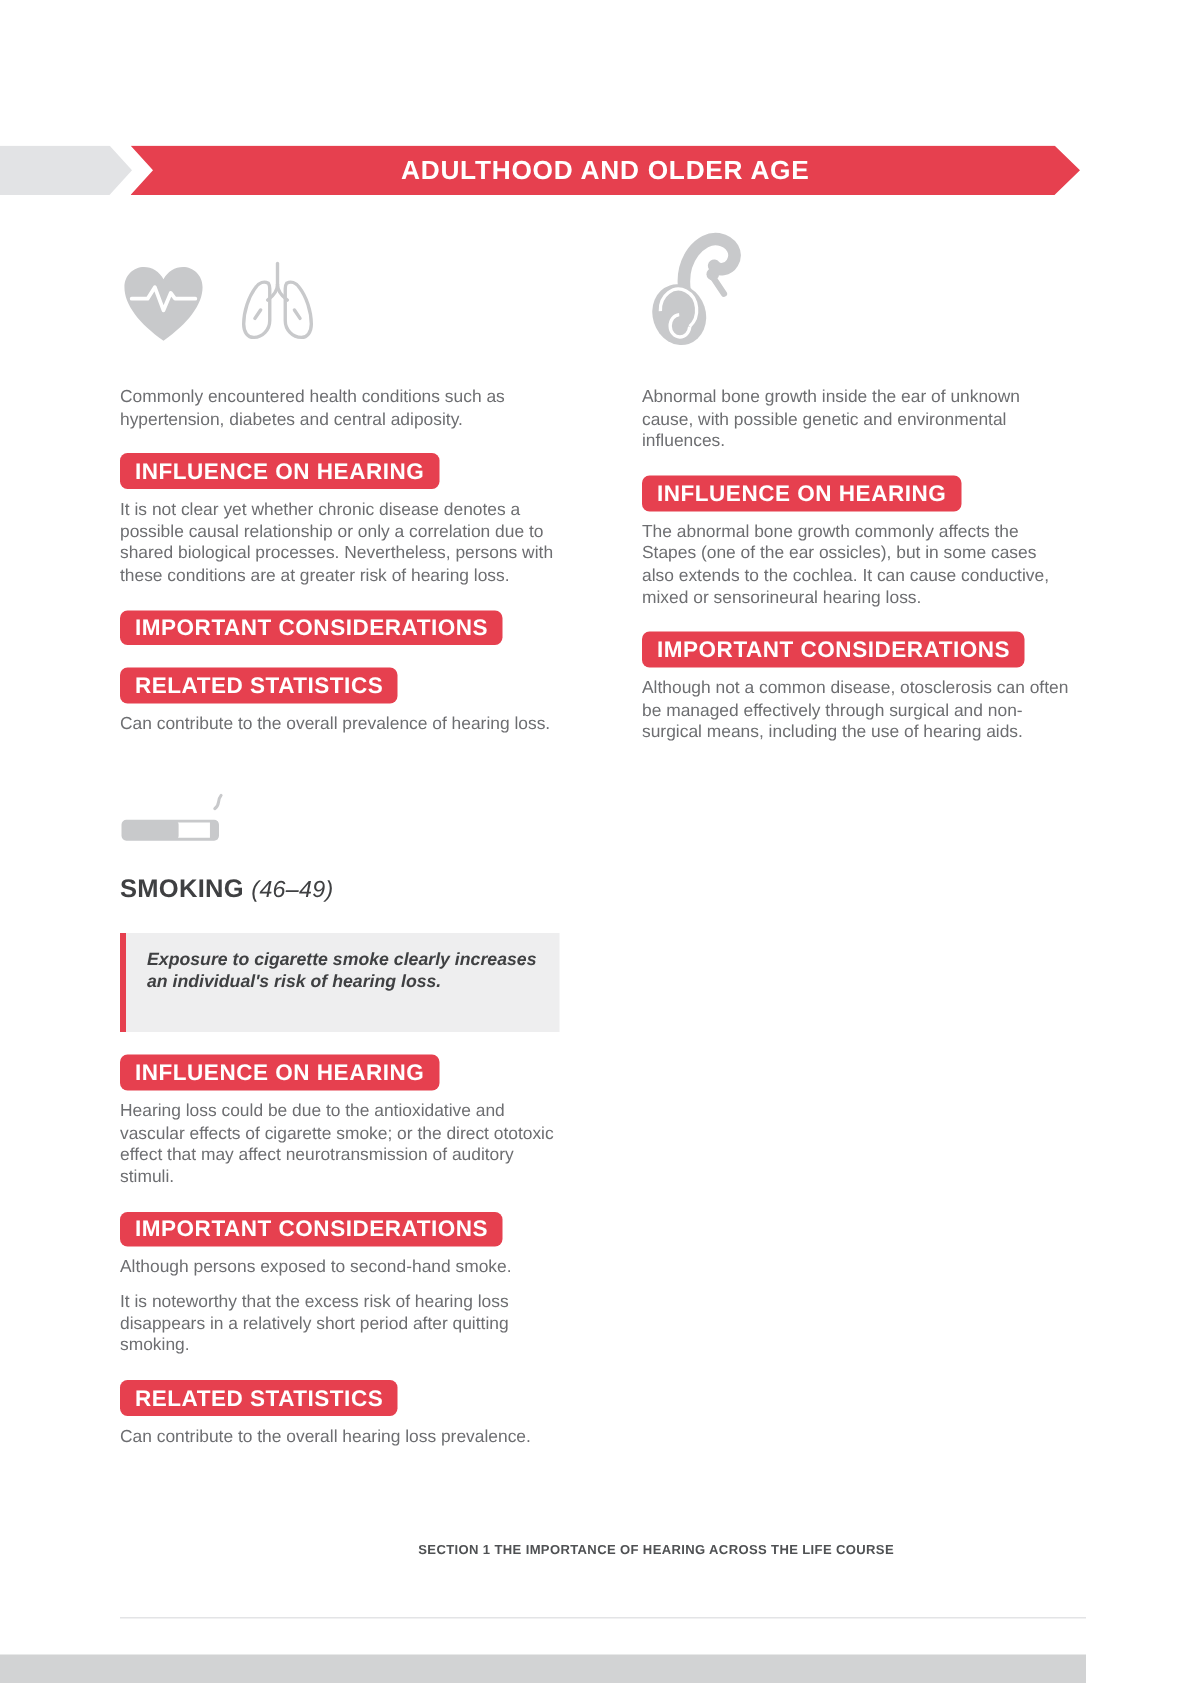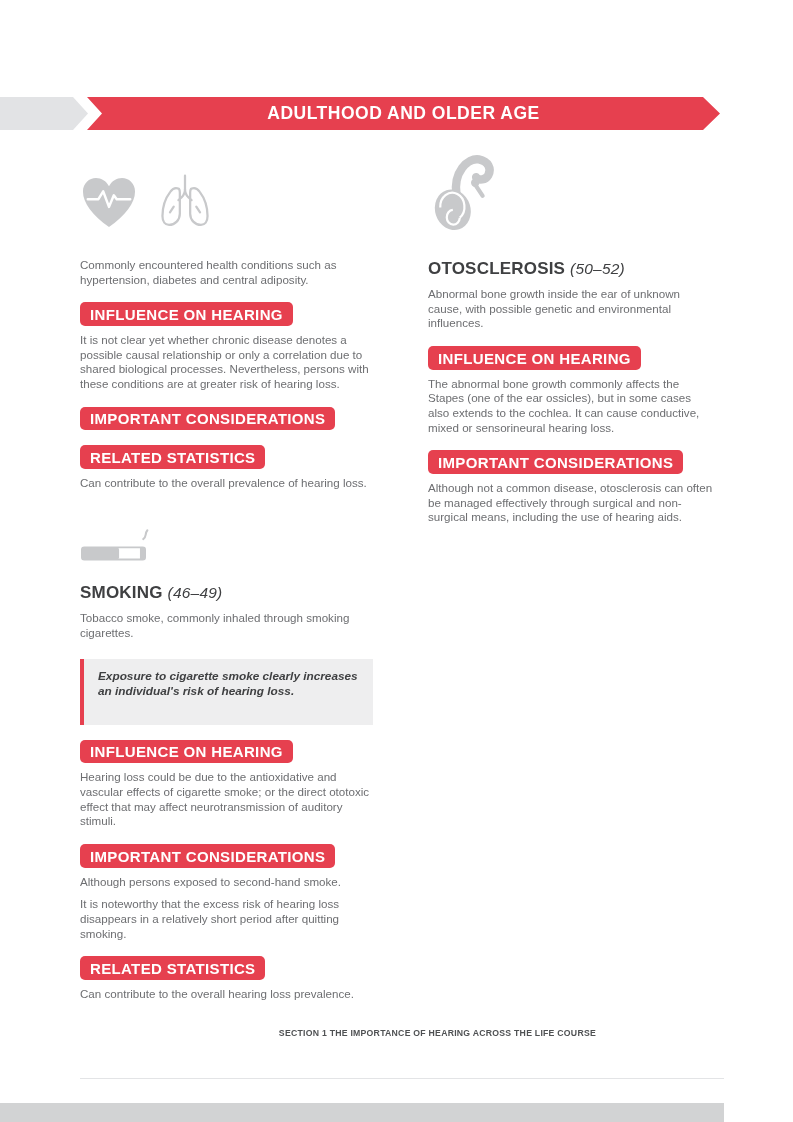--- a/index.html
+++ b/index.html
@@ -98,21 +98,20 @@
         <rect x="2" y="22" width="68" height="13" rx="2.5" fill="none" stroke="#c8c9cb" stroke-width="2"></rect>
         <rect x="2" y="22" width="40" height="13" rx="2.5" fill="#c8c9cb"></rect>
         <rect x="64.5" y="22" width="5.5" height="13" fill="#c8c9cb"></rect>
       </svg>
     </div>
 
     <h2>
       <span>SMOKING</span>
       <span class="refs">(46–49)</span>
     </h2>
-    <p class="body">Tobacco smoke, commonly inhaled through smoking cigarettes.</p>
 
     <div class="quote-box">
       <p>Exposure to cigarette smoke clearly increases an individual's risk of hearing loss.</p>
     </div>
 
     <div class="badge">INFLUENCE ON HEARING</div>
     <p class="body">Hearing loss could be due to the antioxidative and vascular effects of cigarette smoke; or the direct ototoxic effect that may affect neurotransmission of auditory stimuli.</p>
 
     <div class="badge">IMPORTANT CONSIDERATIONS</div>
     <p class="body">Although persons exposed to second-hand smoke.</p>
@@ -128,24 +127,20 @@
       <svg width="72" height="82" viewBox="0 0 76 88">
         <path d="M30 46 C26 22 42 6 54 8 C64 10 68 18 64 25 C61 30 54 31 51 27" fill="none" stroke="#c8c9cb" stroke-width="9" stroke-linecap="round"></path>
         <circle cx="50" cy="33" r="4.5" fill="#c8c9cb"></circle>
         <path d="M50 35 L58 47" stroke="#c8c9cb" stroke-width="4.5" stroke-linecap="round"></path>
         <ellipse cx="26" cy="62" rx="19" ry="22" fill="#c8c9cb" transform="rotate(-18 26 62)"></ellipse>
         <path d="M26 62 a7 8 0 1 0 7.5 8.5" fill="none" stroke="#ffffff" stroke-width="2.4"></path>
         <path d="M33.5 70.5 a13 15 0 1 0 -21 -11" fill="none" stroke="#ffffff" stroke-width="2.4"></path>
       </svg>
     </div>
 
-    <h2>
-      <span>OTOSCLEROSIS</span>
-      <span class="refs">(50–52)</span>
-    </h2>
     <p class="body">Abnormal bone growth inside the ear of unknown cause, with possible genetic and environmental influences.</p>
 
     <div class="badge">INFLUENCE ON HEARING</div>
     <p class="body">The abnormal bone growth commonly affects the Stapes (one of the ear ossicles), but in some cases also extends to the cochlea. It can cause conductive, mixed or sensorineural hearing loss.</p>
 
     <div class="badge">IMPORTANT CONSIDERATIONS</div>
     <p class="body">Although not a common disease, otosclerosis can often be managed effectively through surgical and non-surgical means, including the use of hearing aids.</p>
   </section>
 
   <div class="footer-rule"></div>

